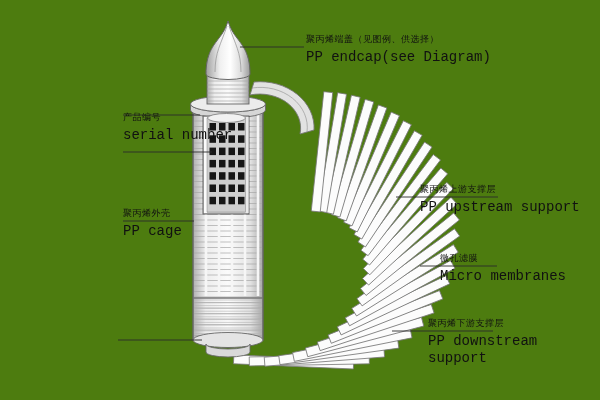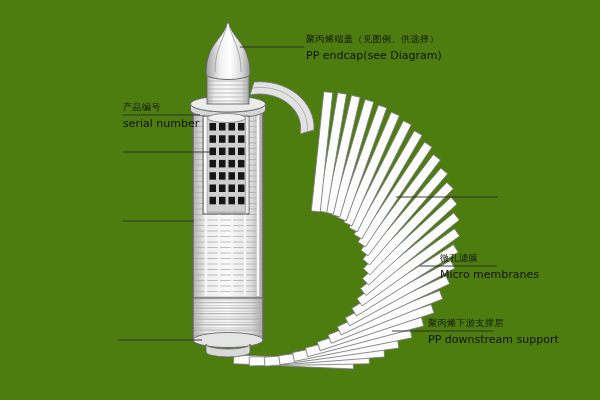--- a/index.html
+++ b/index.html
@@ -3,21 +3,21 @@
 <meta charset="utf-8">
 <style>
   html,body{margin:0;padding:0;background:#fff;}
   .stage{
     position:relative;width:600px;height:400px;background:#4d7c0f;
     font-family:"DejaVu Sans","Liberation Sans",sans-serif;overflow:hidden;
   }
   svg{position:absolute;left:0;top:0;}
   .lbl{position:absolute;color:#111;line-height:1.2;}
   .lbl .zh{font-size:9px;margin:0 0 4px 0;white-space:pre-line;letter-spacing:.5px;}
-  .lbl .en{font-size:11px;margin:0;}
+  .lbl .en{font-size:14px;margin:0;font-family:Liberation Mono, monospace;}
 </style>
 </head>
 <body>
 
 <div class="stage">
 
   <svg width="600" height="400" viewBox="0 0 600 400">
     <defs>
       <linearGradient id="cyl" x1="0" y1="0" x2="1" y2="0">
         <stop offset="0" stop-color="#b0b0b0"></stop>
@@ -213,28 +213,36 @@
       <line x1="420" y1="266" x2="497" y2="266"></line>
       <line x1="392" y1="331" x2="493" y2="331"></line>
     </g>
   </svg>
 
   <div class="lbl" style="left:306px;top:34px">
     <div class="zh">聚丙烯端盖（见图例、供选择）</div>
     <div class="en">PP endcap(see Diagram)</div>
   </div>
 
-  <div class="lbl" style="left:123px;top:102px">
+  <div class="lbl" style="left:123px;top:112px">
     <div class="zh">产品编号</div>
     <div class="en">serial number</div>
   </div>
 
 
-
-
+  <div class="lbl" style="left:123px;top:208px">
+    <div class="zh">聚丙烯外壳</div>
+    <div class="en">PP cage</div>
+  </div>
+
+
+  <div class="lbl" style="left:420px;top:184px">
+    <div class="zh">聚丙烯上游支撑层</div>
+    <div class="en">PP upstream support</div>
+  </div>
 
   <div class="lbl" style="left:428px;top:318px">
     <div class="zh">聚丙烯下游支撑层</div>
     <div class="en">PP downstream support</div>
   </div>
 
   <div class="lbl" style="left:440px;top:253px">
     <div class="zh">微孔滤膜</div>
     <div class="en">Micro membranes</div>
   </div>

